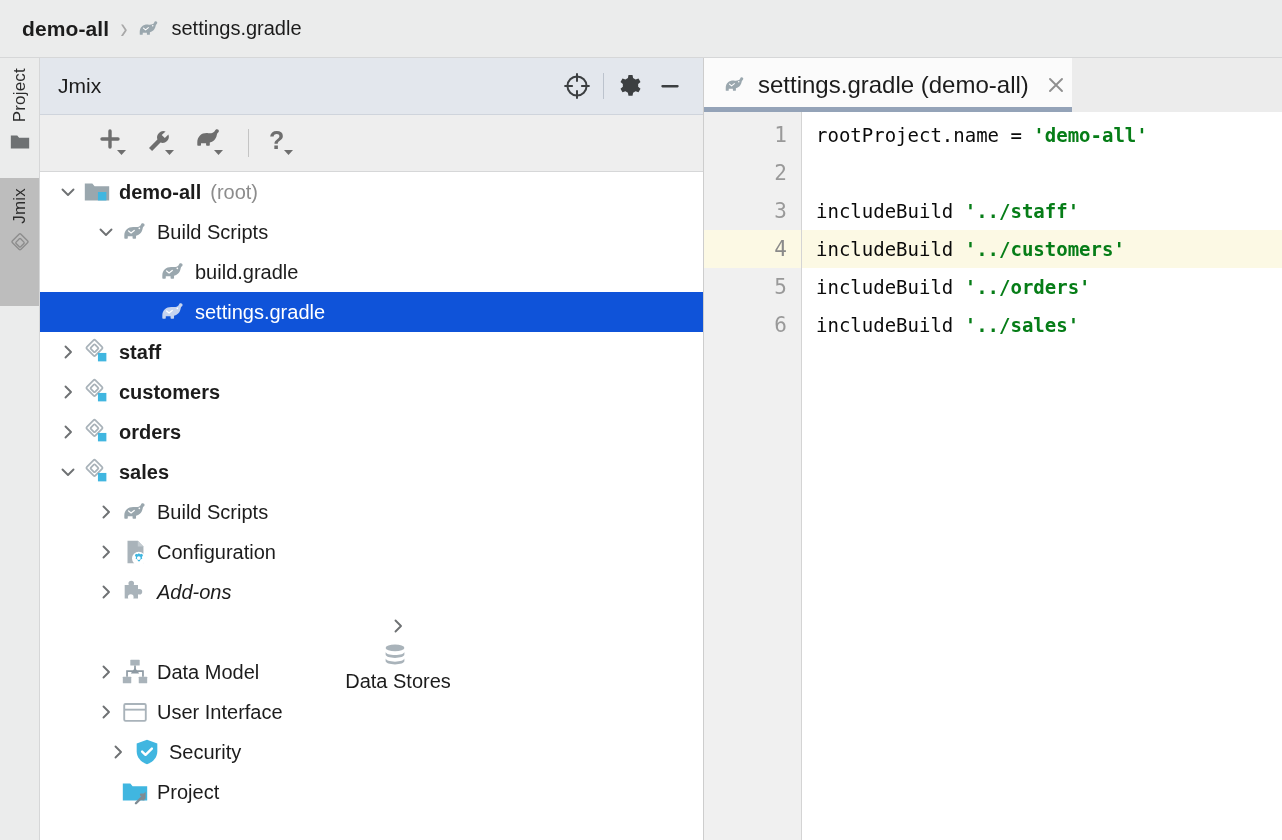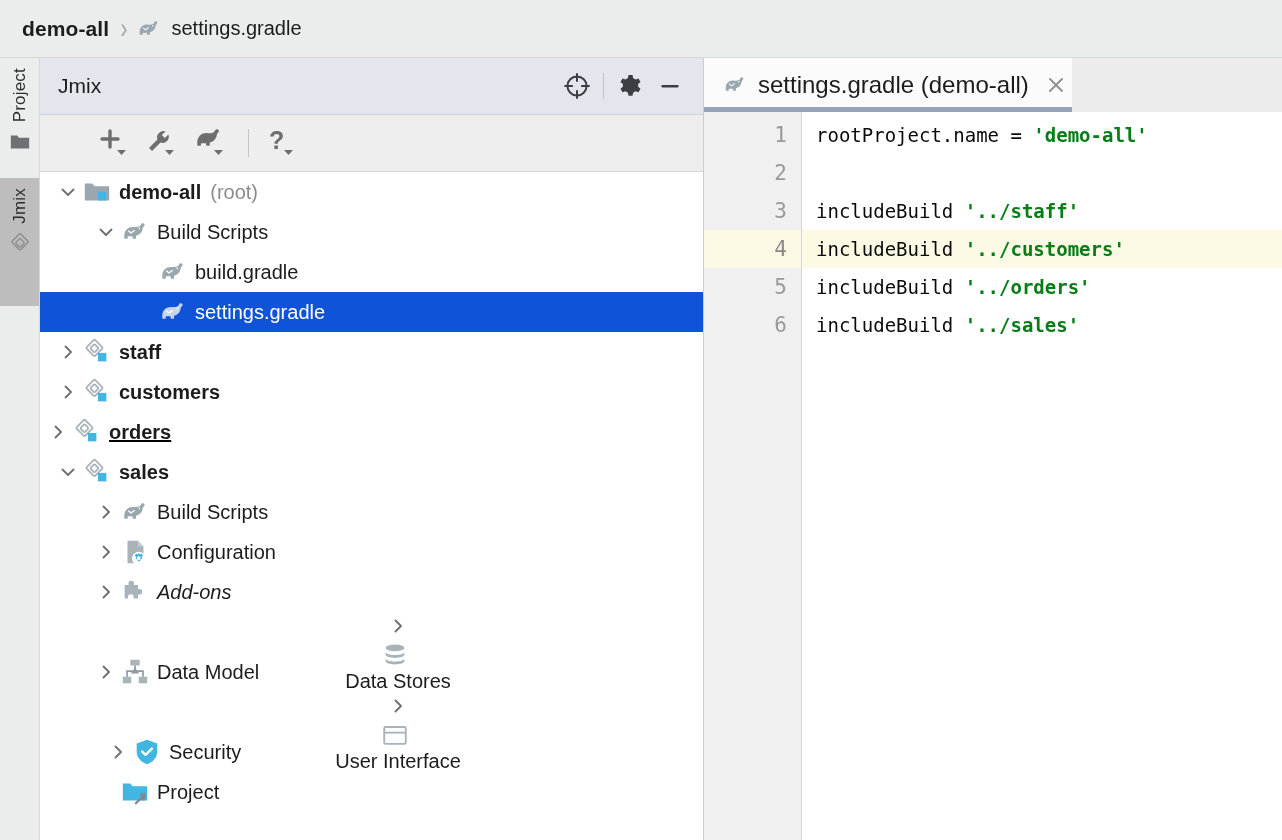--- a/index.html
+++ b/index.html
@@ -403,21 +403,21 @@
             <svg width="30" height="30" viewBox="0 0 32 32">
               <g fill="none" stroke="#a9b3ba" stroke-width="1.9">
                 <rect x="6" y="6" width="13" height="13" rx="1.6" transform="rotate(45 14 13)"></rect>
                 <rect x="9.6" y="9.6" width="6.4" height="6.4" rx="1" transform="rotate(45 14 13)"></rect>
               </g>
               <rect x="17" y="17" width="9" height="9" fill="#40b6e0"></rect>
             </svg>
           </span>
           <span class="row-label bold">customers</span>
         </div>
-        <div class="row" style="padding-left: 4px; text-decoration: underline;">
+        <div class="row" style="padding-left: 14px;">
           <span class="chev">
             <svg width="18" height="18" viewBox="0 0 18 18">
               <path d="M6.5 3.5L12 9l-5.5 5.5" fill="none" stroke="#6e7173" stroke-width="1.9" stroke-linecap="round" stroke-linejoin="round"></path>
             </svg>
           </span>
           <span class="row-icon">
             <svg width="30" height="30" viewBox="0 0 32 32">
               <g fill="none" stroke="#a9b3ba" stroke-width="1.9">
                 <rect x="6" y="6" width="13" height="13" rx="1.6" transform="rotate(45 14 13)"></rect>
                 <rect x="9.6" y="9.6" width="6.4" height="6.4" rx="1" transform="rotate(45 14 13)"></rect>
@@ -519,21 +519,21 @@
                 <rect x="11" y="3" width="10" height="6" rx=".6"></rect>
                 <rect x="3" y="21" width="9" height="7" rx=".6"></rect>
                 <rect x="20" y="21" width="9" height="7" rx=".6"></rect>
               </g>
               <path d="M16 9v6M7.5 21v-6h17v6" fill="none" stroke="#8e9aa3" stroke-width="1.8"></path>
               <path d="M16 11.5l4.5 6h-9z" fill="#8e9aa3"></path>
             </svg>
           </span>
           <span class="row-label">Data Model</span>
         </div>
-        <div class="row" style="padding-left: 52px; flex-direction: column;">
+        <div class="row" style="padding-left: 52px;">
           <span class="chev">
             <svg width="18" height="18" viewBox="0 0 18 18">
               <path d="M6.5 3.5L12 9l-5.5 5.5" fill="none" stroke="#6e7173" stroke-width="1.9" stroke-linecap="round" stroke-linejoin="round"></path>
             </svg>
           </span>
           <span class="row-icon">
             <svg width="30" height="30" viewBox="0 0 32 32">
               <rect x="4.5" y="7.5" width="23" height="18" rx="1.4" fill="#fff" stroke="#a9b3ba" stroke-width="2"></rect>
               <path d="M4.5 13.5h23" stroke="#a9b3ba" stroke-width="2"></path>
             </svg>

